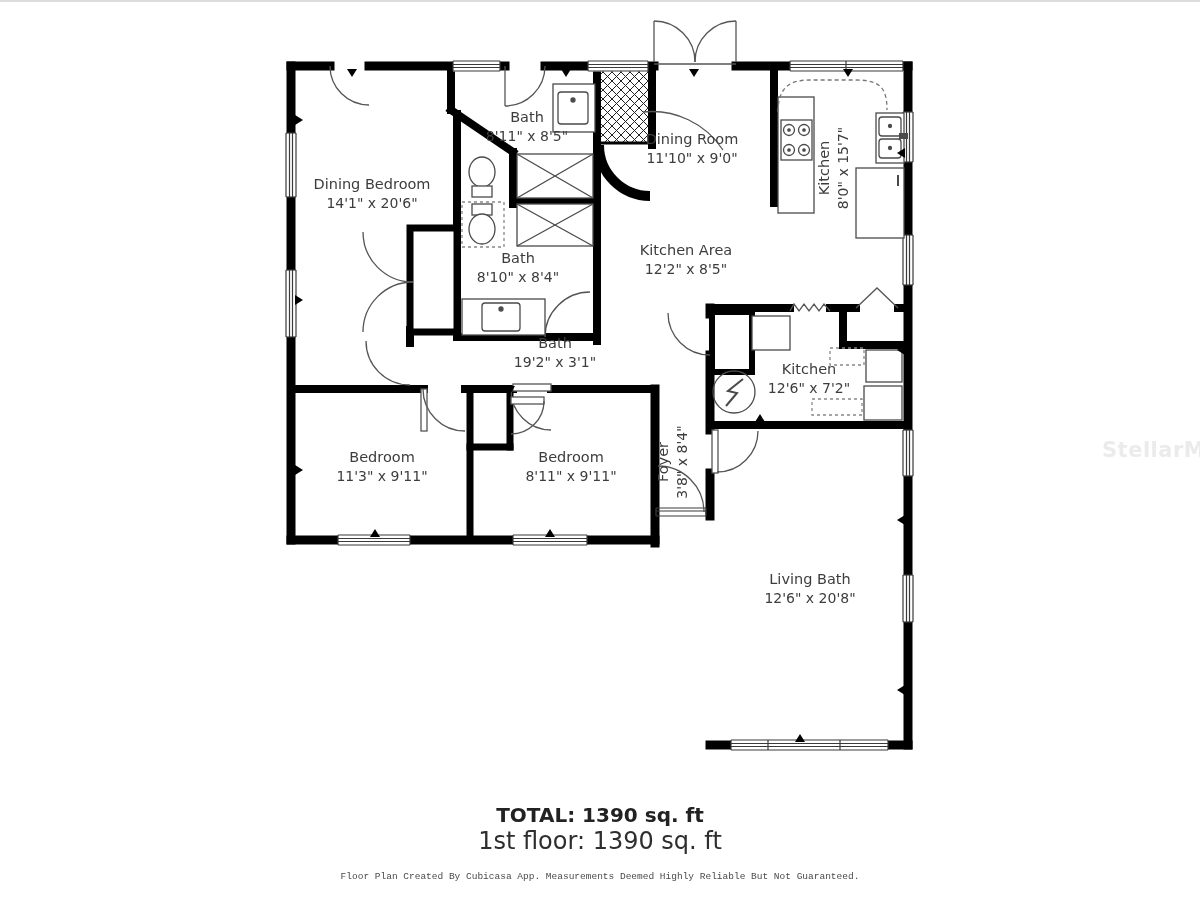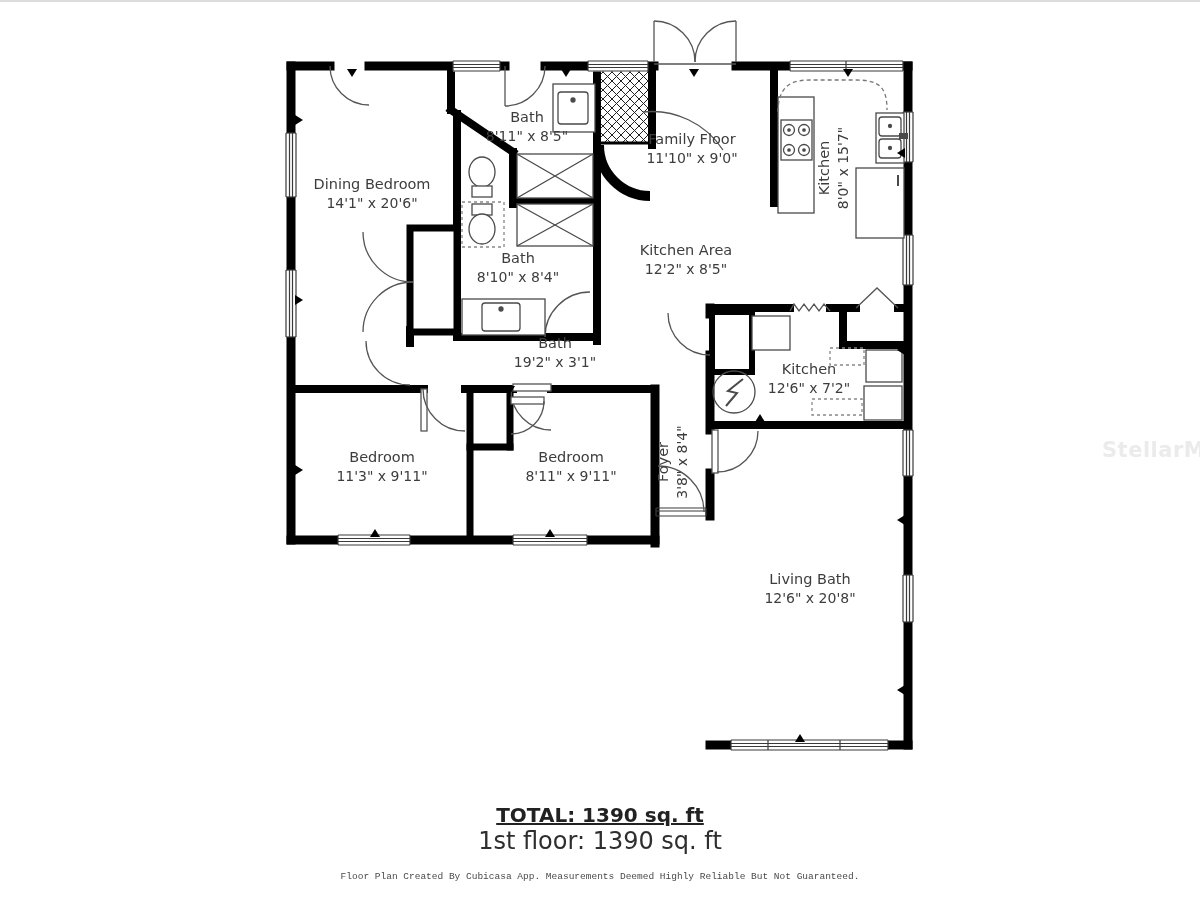--- a/index.html
+++ b/index.html
@@ -4,21 +4,21 @@
 <style>
   html,body{margin:0;padding:0;background:#fff;}
   #stage{position:relative;width:1200px;height:900px;background:#ffffff;overflow:hidden;
          font-family:"DejaVu Sans","Liberation Sans",sans-serif;}
   #plan-svg{position:absolute;left:0;top:0;}
   .room-label{position:absolute;transform:translate(-50%,-50%);text-align:center;
               color:#3d3d3d;font-size:14.5px;line-height:19px;white-space:nowrap;}
   .room-label .dims{font-size:14px;}
   .room-label.rot{transform:translate(-50%,-50%) rotate(-90deg);}
   .footer{position:absolute;left:0;width:1200px;text-align:center;color:#222;}
-  #f-total{top:803px;font-size:20px;font-weight:bold;text-decoration:underline;}
+  #f-total{top:803px;font-size:20px;font-weight:bold;}
   #f-floor1{top:827px;font-size:24px;color:#2e2e2e;}
   #f-excluded{top:848px;font-size:20px;color:#2e2e2e;}
   #f-credit{top:871px;font-size:9.5px;color:#4a4a4a;font-family:Liberation Mono, monospace;}
   #watermark{position:absolute;left:1102px;top:438px;font-size:21px;color:#ebebeb;
              font-weight:600;letter-spacing:0.5px;}
   .topstrip{position:absolute;left:0;top:0;width:1200px;height:2px;background:#dcdcdc;}
 </style>
 </head>
 <body>
 
@@ -341,21 +341,21 @@
 
   <div class="room-label" style="left:372px;top:194px">
     <div>Dining Bedroom</div>
     <div class="dims">14'1" x 20'6"</div>
   </div>
   <div class="room-label" style="left:527px;top:127px">
     <div>Bath</div>
     <div class="dims">8'11" x 8'5"</div>
   </div>
   <div class="room-label" style="left:692px;top:149px">
-    <div>Family Floor</div>
+    <div>Dining Room</div>
     <div class="dims">11'10" x 9'0"</div>
   </div>
   <div class="room-label rot" style="left:834px;top:168px">
     <div>Kitchen</div>
     <div class="dims">8'0" x 15'7"</div>
   </div>
   <div class="room-label" style="left:686px;top:260px">
     <div>Kitchen Area</div>
     <div class="dims">12'2" x 8'5"</div>
   </div>

